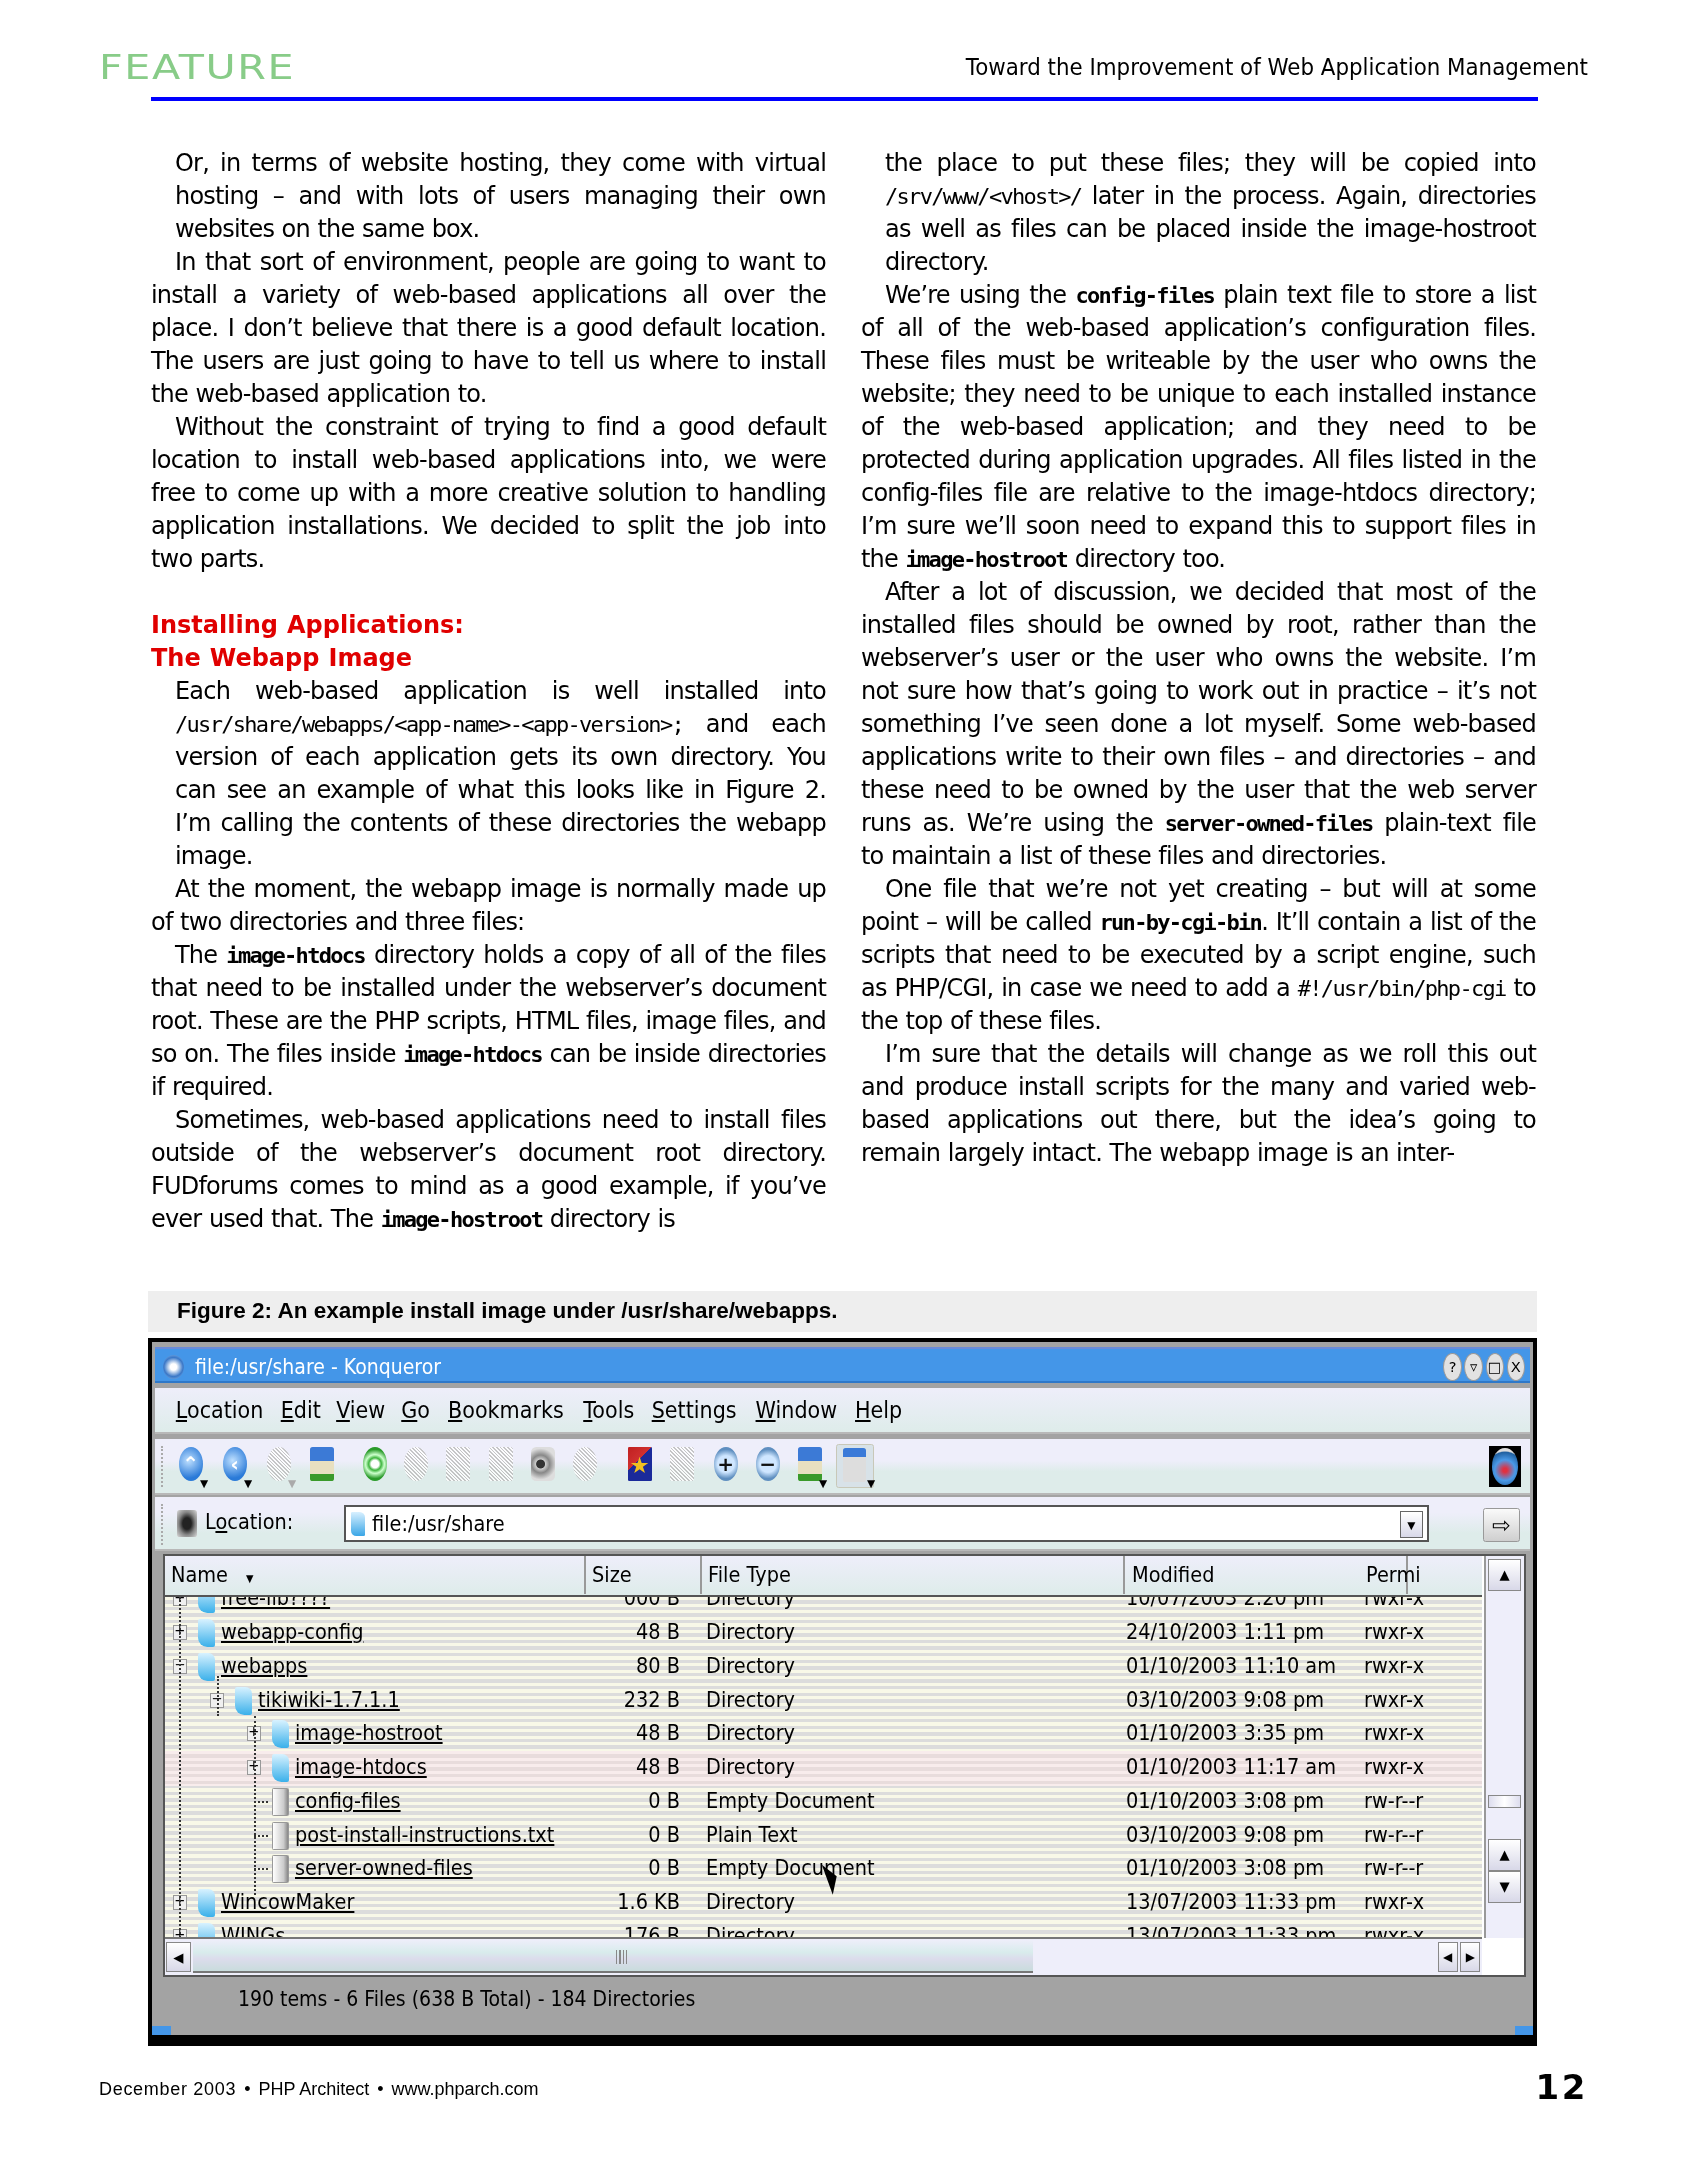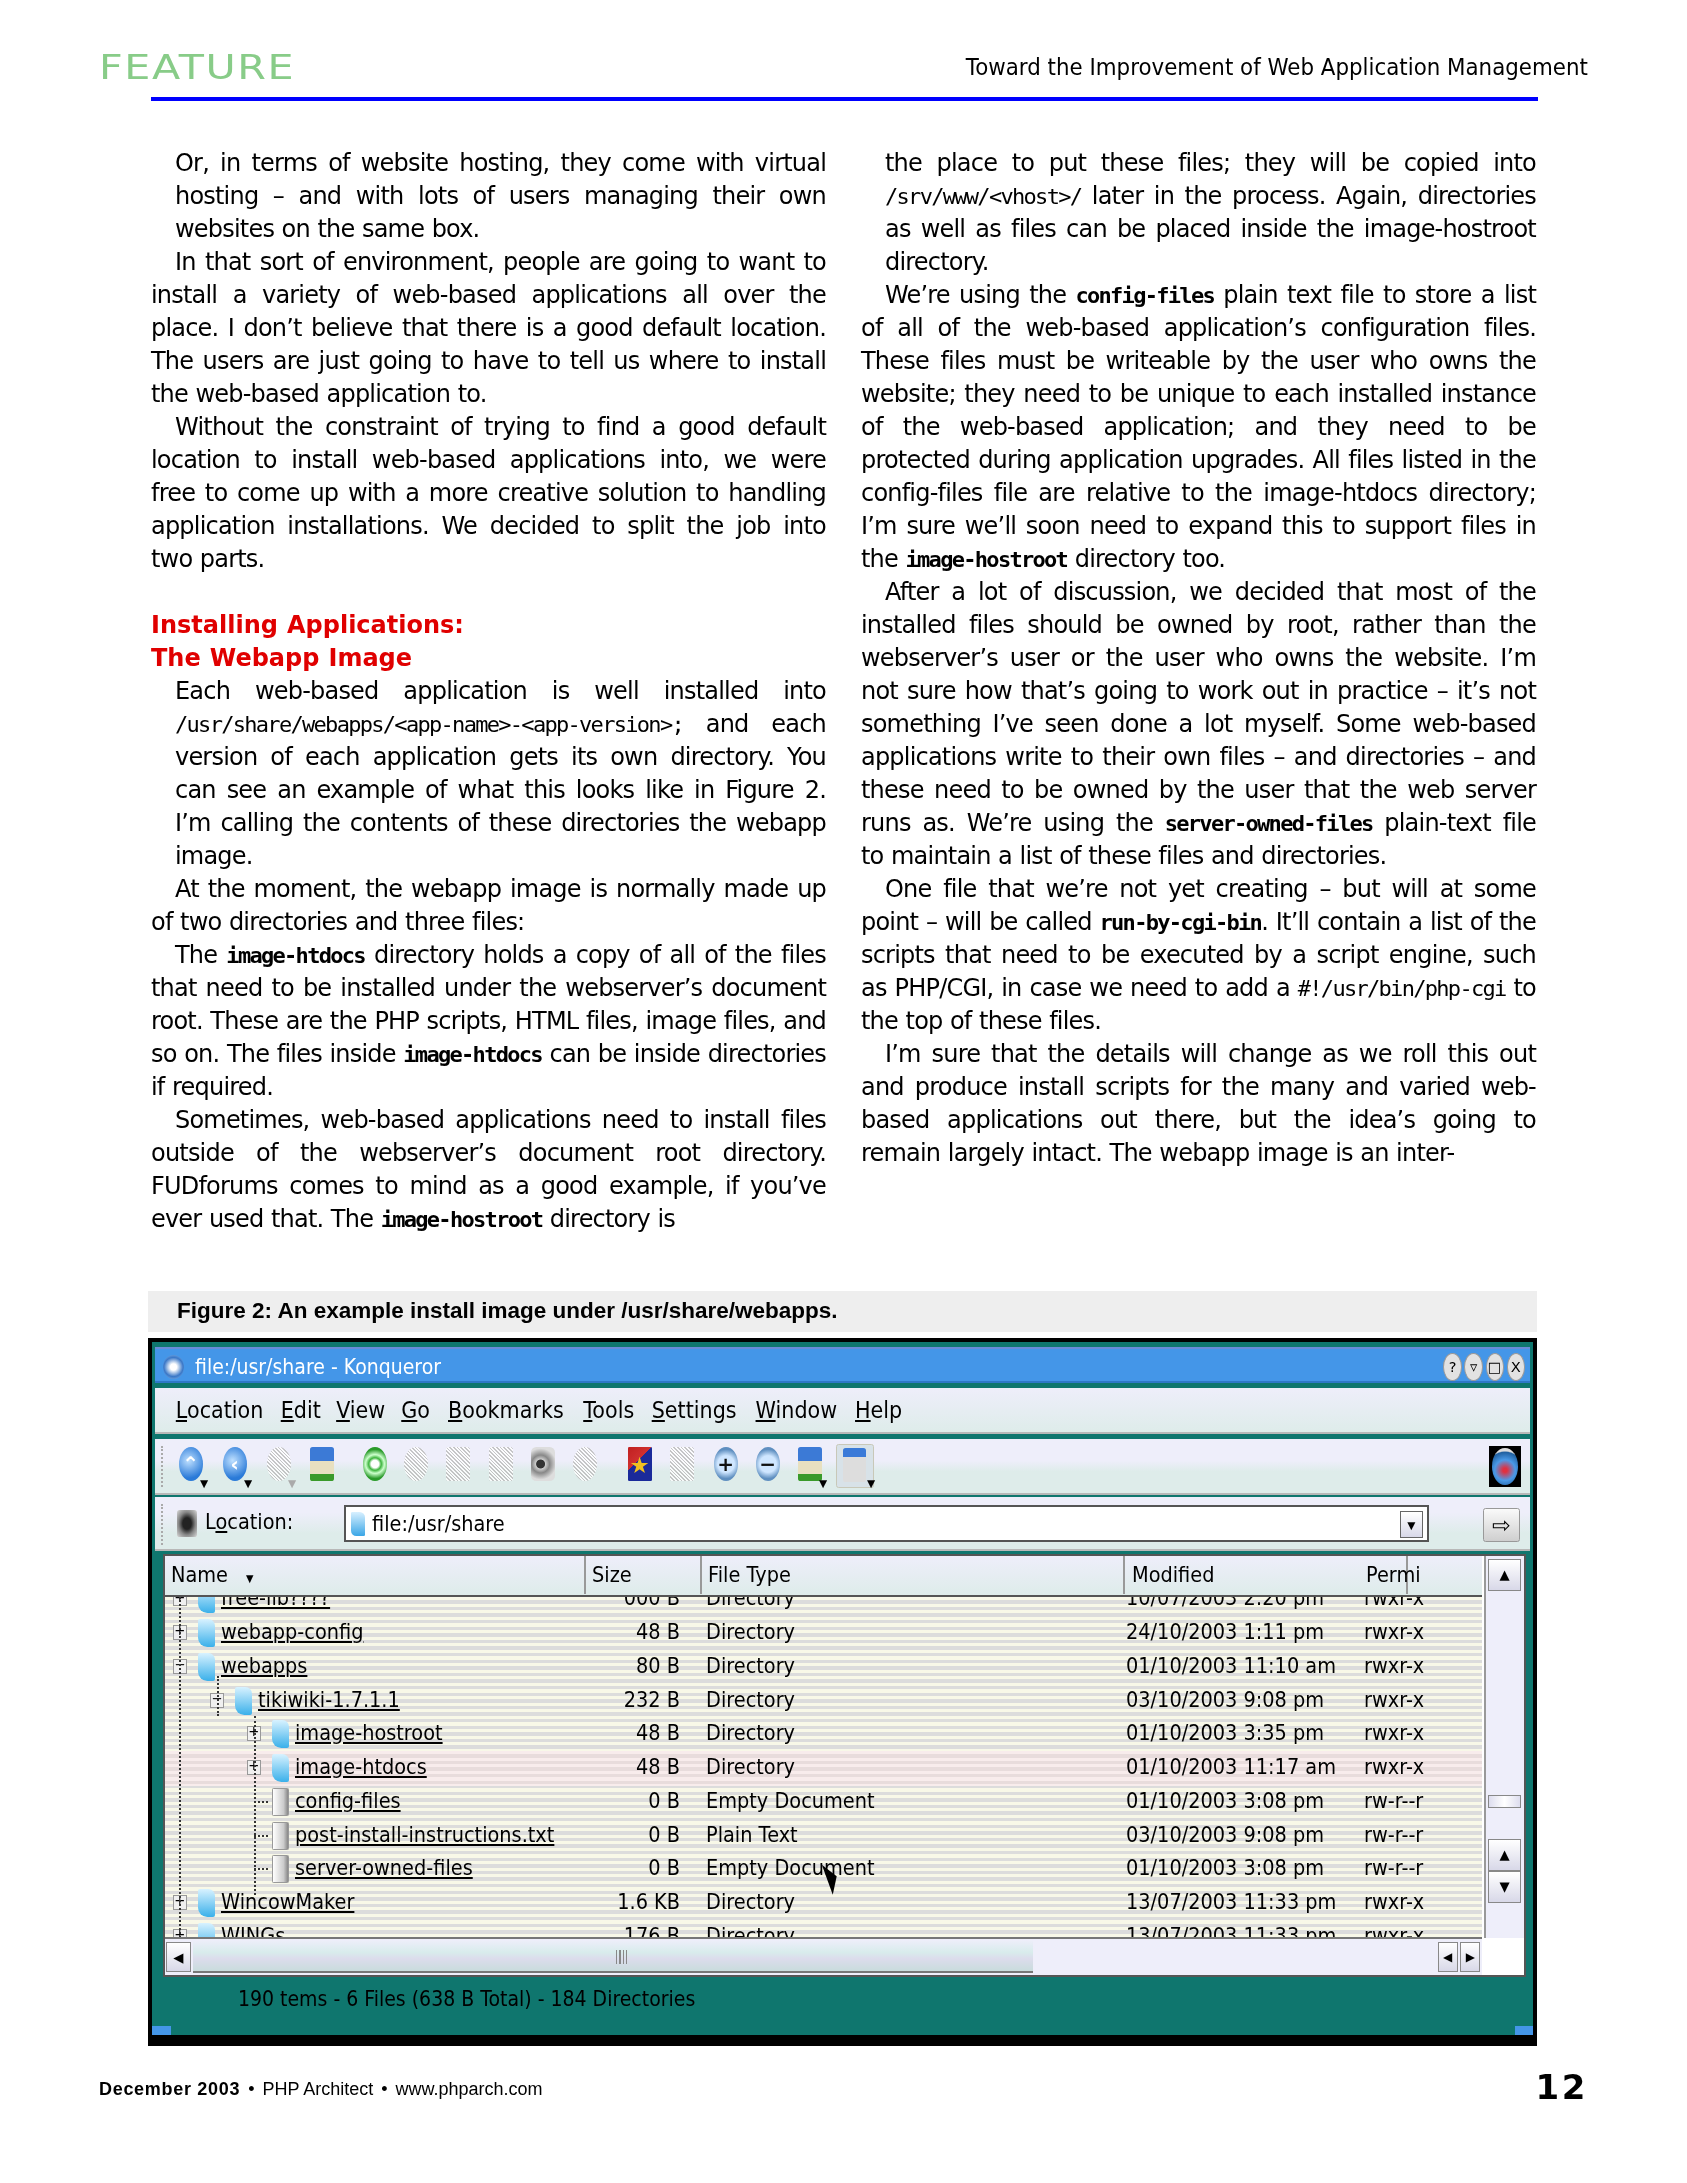--- a/index.html
+++ b/index.html
@@ -18,21 +18,21 @@
   .col p { text-indent: 24px; }
   .col p.noindent { text-indent: 0; margin-left: 24px; }
   .col .mono { font-family: "DejaVu Sans Mono", monospace; font-size: 22px; letter-spacing: -1.7px; }
   .col .mono-b { font-family: "DejaVu Sans Mono", monospace; font-size: 22px; font-weight: bold; letter-spacing: -1.7px; }
   .section-head { font-family: "DejaVu Sans", sans-serif; font-weight: bold; color: #e00000; font-size: 24px; line-height: 33px; margin-top: 33px; letter-spacing: 0px; text-align: left; }
 
   
   .fig-cap-band { position: absolute; left: 148px; top: 1291px; width: 1389px; height: 41px; background: #eeeeee; }
   .fig-cap { position: absolute; left: 177px; top: 1298px; font-family: "Liberation Sans", sans-serif; font-weight: bold; font-size: 22.5px; }
 
-  .win { position: absolute; left: 148px; top: 1338px; width: 1389px; height: 708px; border: 4px solid #000; background: #0f766e; font-family: "DejaVu Sans", sans-serif; }
+  .win { position: absolute; left: 148px; top: 1338px; width: 1389px; height: 708px; border: 4px solid #000; background: #a3a3a3; font-family: "DejaVu Sans", sans-serif; }
   .titlebar { position: absolute; left: 2.6px; top: 5.3px; right: 2.6px; height: 36px; background: #4496e8; border-top: 2px solid #6a8bd8; border-bottom: 2.6px solid #2f78c8; }
   .tb-icon { position: absolute; left: 8px; top: 5.3px; width: 21px; height: 24px; border-radius: 50%; background: radial-gradient(circle, #ffffff 20%, #3a78c8 60%, #9cc8f0 100%); }
   .tb-title { position: absolute; left: 40px; top: 5.3px; font-size: 21px; color: #fff; transform: scaleX(0.9); transform-origin: left center; }
   .tb-btns { position: absolute; right: 5.3px; top: 4px; display: flex; gap: 2.6px; }
   .tb-btn { width: 18.5px; height: 28px; border-radius: 50%; background: #e2e2e2; border: 0.7px solid #999; font-size: 14.6px; line-height: 26.5px; text-align: center; color: #000; font-family: "DejaVu Sans", sans-serif; }
 
   .menubar { position: absolute; left: 2.6px; right: 2.6px; top: 46px; height: 46px; background: linear-gradient(#eeeefa, #deecea); border-bottom: 2.6px solid #b8b8b8; display: flex; align-items: center; padding-left: 17px; gap: 12px; }
   .menu-item { font-size: 22.5px; color: #000; transform: scaleX(0.92); }
   .menu-item .u { text-decoration: underline; }
 
@@ -94,21 +94,21 @@
   .hs-r1, .hs-r2 { position: absolute; top: 2.6px; width: 20px; height: 30px; border: 1.3px solid #888; background: linear-gradient(#fff, #d8d8e8); text-align: center; font-size: 12px; line-height: 29px; }
   .hs-r1 { right: 24px; } .hs-r2 { right: 1.3px; }
 
   .statusbar { position: absolute; left: 86px; top: 645px; font-size: 21px; transform: scaleX(0.9); transform-origin: left center; }
   .win-bottom { position: absolute; left: 0; right: 0; bottom: 0; height: 6.6px; background: #000; }
   .corner-l, .corner-r { position: absolute; bottom: 6.6px; width: 18.5px; height: 9.3px; background: #4496e8; }
   .corner-l { left: 0; } .corner-r { right: 0; }
 
   
   .footer { position: absolute; left: 99px; top: 2079px; font-family: "Liberation Sans", sans-serif; font-size: 18px; }
-  .footer .b { font-weight: bold; letter-spacing: 0.7px; }
+  .footer .b { font-weight: normal; letter-spacing: 0.7px; }
   .footer .bullet { margin: 0 8px; }
   .page-num { position: absolute; right: 99px; top: 2067px; font-family: "DejaVu Sans", sans-serif; font-weight: bold; font-size: 34px; letter-spacing: 2.6px; }
 </style>
 </head>
 <body>
 
 <div class="hdr-feature">FEATURE</div>
 <div class="hdr-title">Toward the Improvement of Web Application Management</div>
 <div class="hdr-rule"></div>
 

